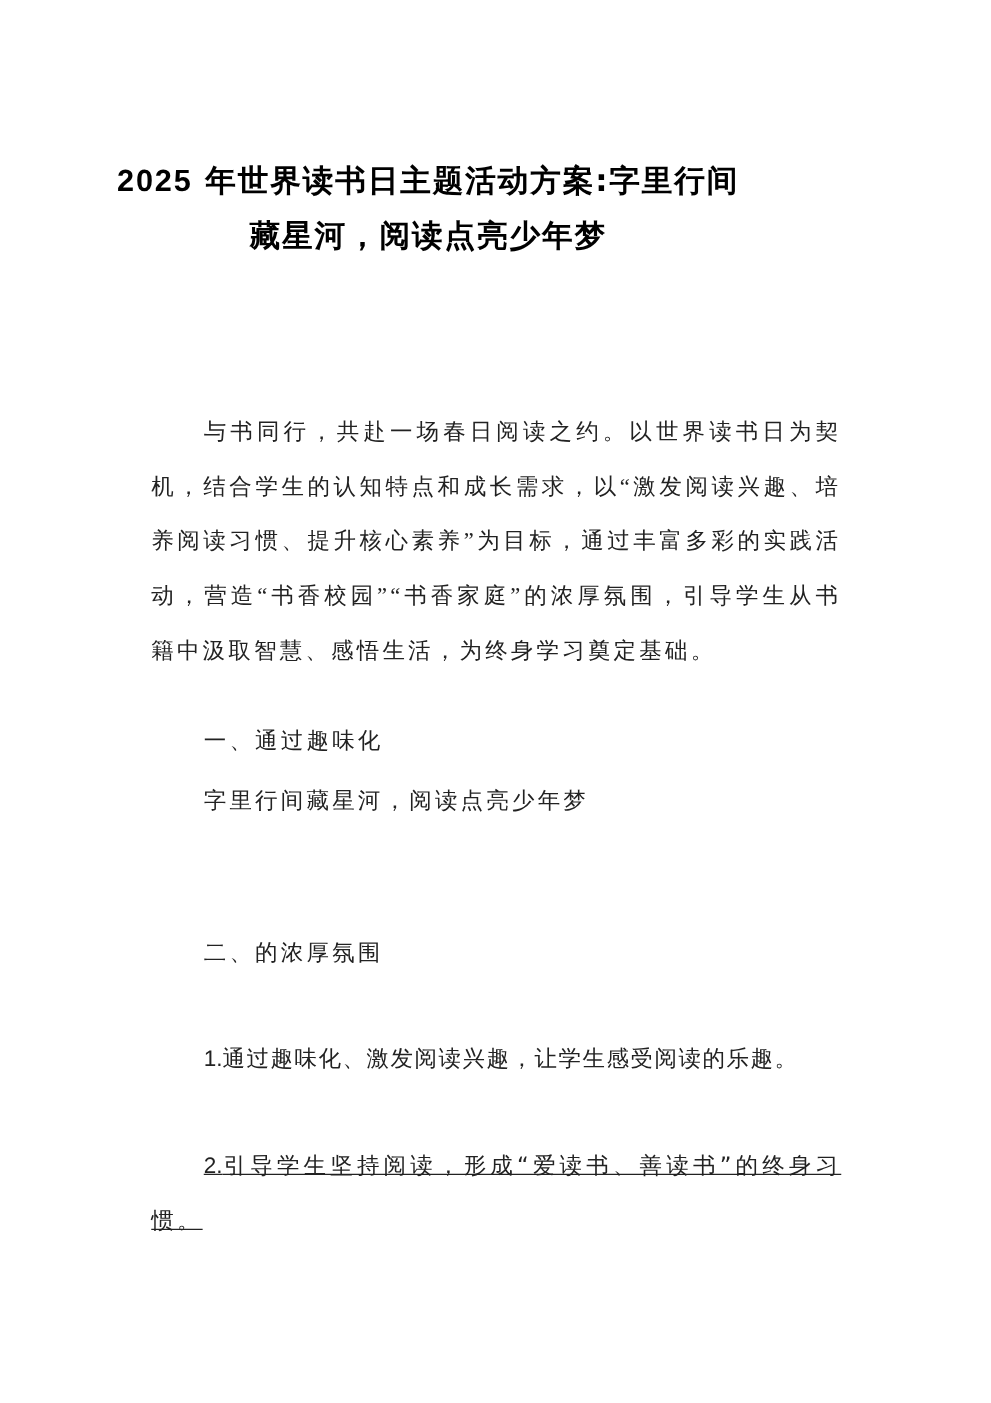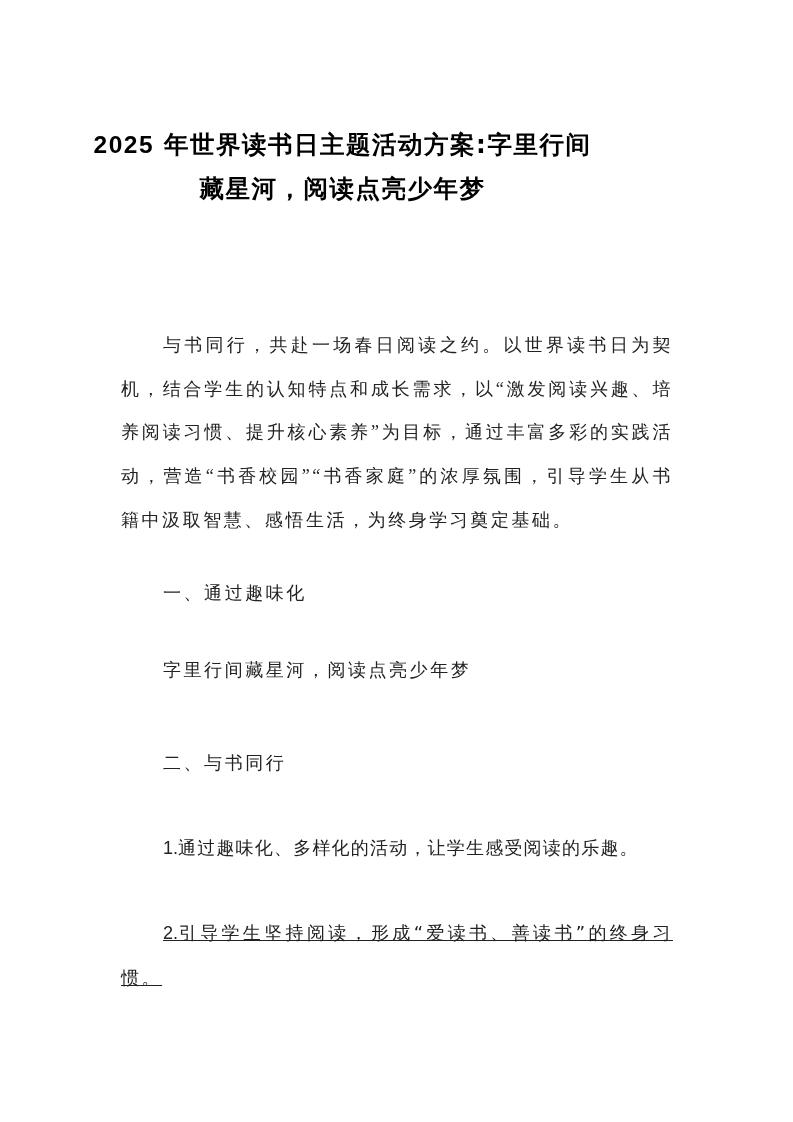--- a/index.html
+++ b/index.html
@@ -7,35 +7,35 @@
     .title { position: absolute; left: 0; width: 685px; text-align: center;
       font-family: "DejaVu Sans", sans-serif; font-weight: bold; font-size: 24.5px; letter-spacing: 1.5px; color: #000; }
     .t1 { top: 128px; }
     .t2 { top: 172px; }
     .num { font-family: "Liberation Sans", sans-serif; font-weight: bold; }
     .body-text { position: absolute; left: 121px; width: 552px;
       font-family: "DejaVu Sans", sans-serif; font-size: 18px; line-height: 43.7px;
       letter-spacing: 2.55px; color: #222; text-align: justify; text-align-last: left; }
     .p-intro { top: 324px; text-indent: 42px; font-family: Liberation Serif, serif; }
     .h1 { top: 571px; text-indent: 42px; }
-    .theme { top: 648px; text-indent: 42px; }
+    .theme { top: 619px; text-indent: 42px; }
     .h2 { top: 741px; text-indent: 42px; }
     .g1 { top: 826px; text-indent: 42px; letter-spacing: 1.2px; }
     .g2 { top: 911px; text-indent: 42px; text-decoration: underline; }
     .lead { font-family: "Liberation Sans", sans-serif; letter-spacing: 0; }
   </style>
 </head>
 <body>
 
 <div>
   <div class="title t1"><span class="num">2025</span><span> 年世界读书日主题活动方案:字里行间</span></div>
   <div class="title t2">藏星河，阅读点亮少年梦</div>
 
   <div class="body-text p-intro">与书同行，共赴一场春日阅读之约。以世界读书日为契机，结合学生的认知特点和成长需求，以“激发阅读兴趣、培养阅读习惯、提升核心素养”为目标，通过丰富多彩的实践活动，营造“书香校园”“书香家庭”的浓厚氛围，引导学生从书籍中汲取智慧、感悟生活，为终身学习奠定基础。</div>
 
   <div class="body-text h1">一、通过趣味化</div>
   <div class="body-text theme">字里行间藏星河，阅读点亮少年梦</div>
 
-  <div class="body-text h2">二、与书同行</div>
+  <div class="body-text h2">二、的浓厚氛围</div>
 
-  <div class="body-text g1"><span class="lead">1.</span><span>通过趣味化、多样化的活动，让学生感受阅读的乐趣。</span></div>
+  <div class="body-text g1"><span class="lead">1.</span><span>通过趣味化、激发阅读兴趣，让学生感受阅读的乐趣。</span></div>
   <div class="body-text g2"><span class="lead">2.</span><span>引导学生坚持阅读，形成“爱读书、善读书”的终身习惯。</span></div>
 </div>
 
 </body></html>

